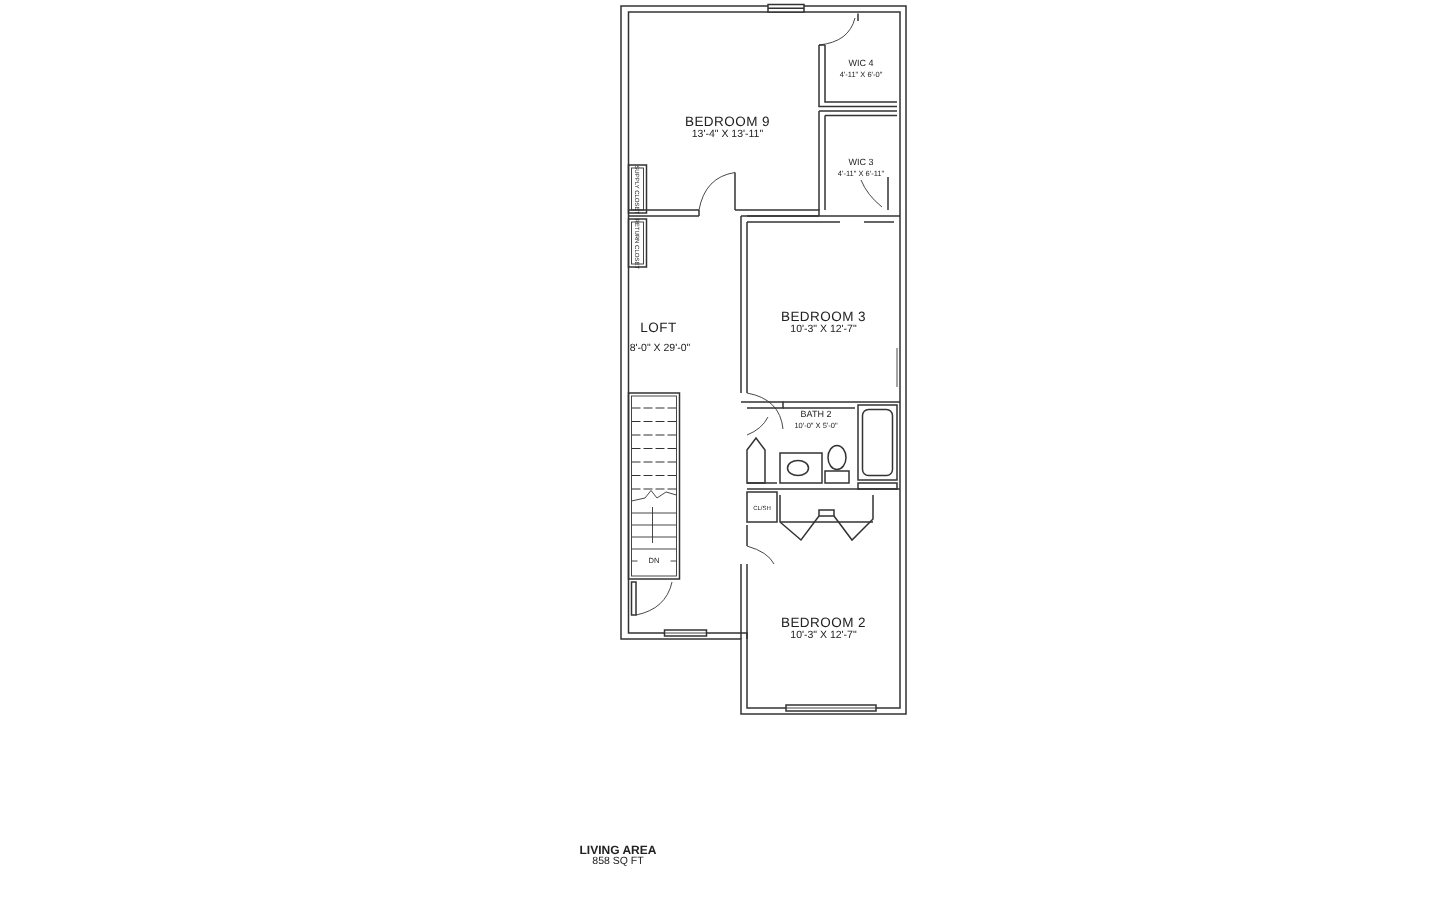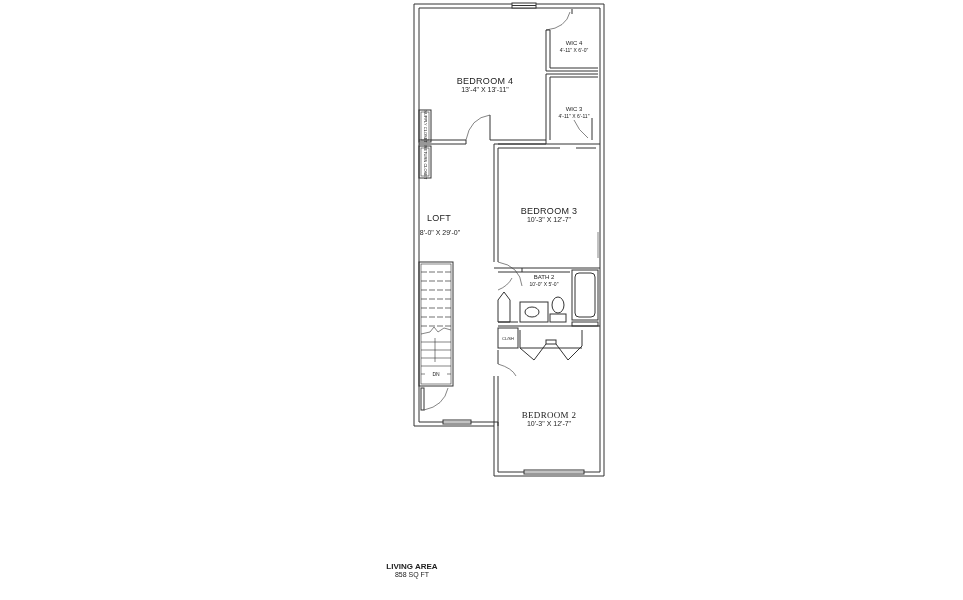--- a/index.html
+++ b/index.html
@@ -137,39 +137,39 @@
         <line x1="421" y1="374" x2="451" y2="374"></line>
         <line x1="435" y1="338" x2="435" y2="362"></line>
       </g>
 
       <rect x="421" y="388" width="3" height="22"></rect>
       <path d="M424 410 Q444 406 448 388" stroke-width="0.6"></path>
     </g>
   </g>
 </svg>
 
-<div class="lbl room-name" style="left:440px; top:76px; width:90px;">BEDROOM 4</div>
+<div class="lbl room-name" style="left:440px; top:76px; width:90px;">BEDROOM 9</div>
 <div class="lbl room-dim" style="left:440px; top:86px; width:90px;">13'-4" X 13'-11"</div>
 
 <div class="lbl small-name" style="left:552px; top:40px; width:44px;">WIC 4</div>
 <div class="lbl small-dim" style="left:552px; top:47px; width:44px;">4'-11" X 6'-0"</div>
 
 <div class="lbl small-name" style="left:552px; top:106px; width:44px;">WIC 3</div>
 <div class="lbl small-dim" style="left:552px; top:113px; width:44px;">4'-11" X 6'-11"</div>
 
 <div class="lbl room-name" style="left:418px; top:213px; width:42px;">LOFT</div>
 <div class="lbl room-dim" style="left:414px; top:229px; width:52px;">8'-0" X 29'-0"</div>
 
 <div class="lbl room-name" style="left:504px; top:206px; width:90px;">BEDROOM 3</div>
 <div class="lbl room-dim" style="left:504px; top:216px; width:90px;">10'-3" X 12'-7"</div>
 
 <div class="lbl small-name" style="left:524px; top:274px; width:40px;">BATH 2</div>
 <div class="lbl small-dim" style="left:524px; top:281px; width:40px;">10'-0" X 5'-0"</div>
 
-<div class="lbl room-name" style="left:504px; top:410px; width:90px;font-family:Liberation Serif, serif;">BEDROOM 2</div>
+<div class="lbl room-name" style="left:504px; top:410px; width:90px;">BEDROOM 2</div>
 <div class="lbl room-dim" style="left:504px; top:420px; width:90px;">10'-3" X 12'-7"</div>
 
 <div class="lbl closet-txt vert" style="left:405px; top:124px; width:40px;">SUPPLY CLOSET</div>
 <div class="lbl closet-txt vert" style="left:405px; top:160px; width:40px;">RETURN CLOSET</div>
 <div class="lbl closet-txt" style="left:498px; top:336px; width:20px;">CL/SH</div>
 
 <div class="lbl small-dim" style="left:425px; top:371px; width:22px; background:#fff;">DN</div>
 
 <div class="lbl area-name" style="left:372px; top:562px; width:80px;font-weight:bold;">LIVING AREA</div>
 <div class="lbl area-val" style="left:372px; top:571px; width:80px;">858 SQ FT</div>

